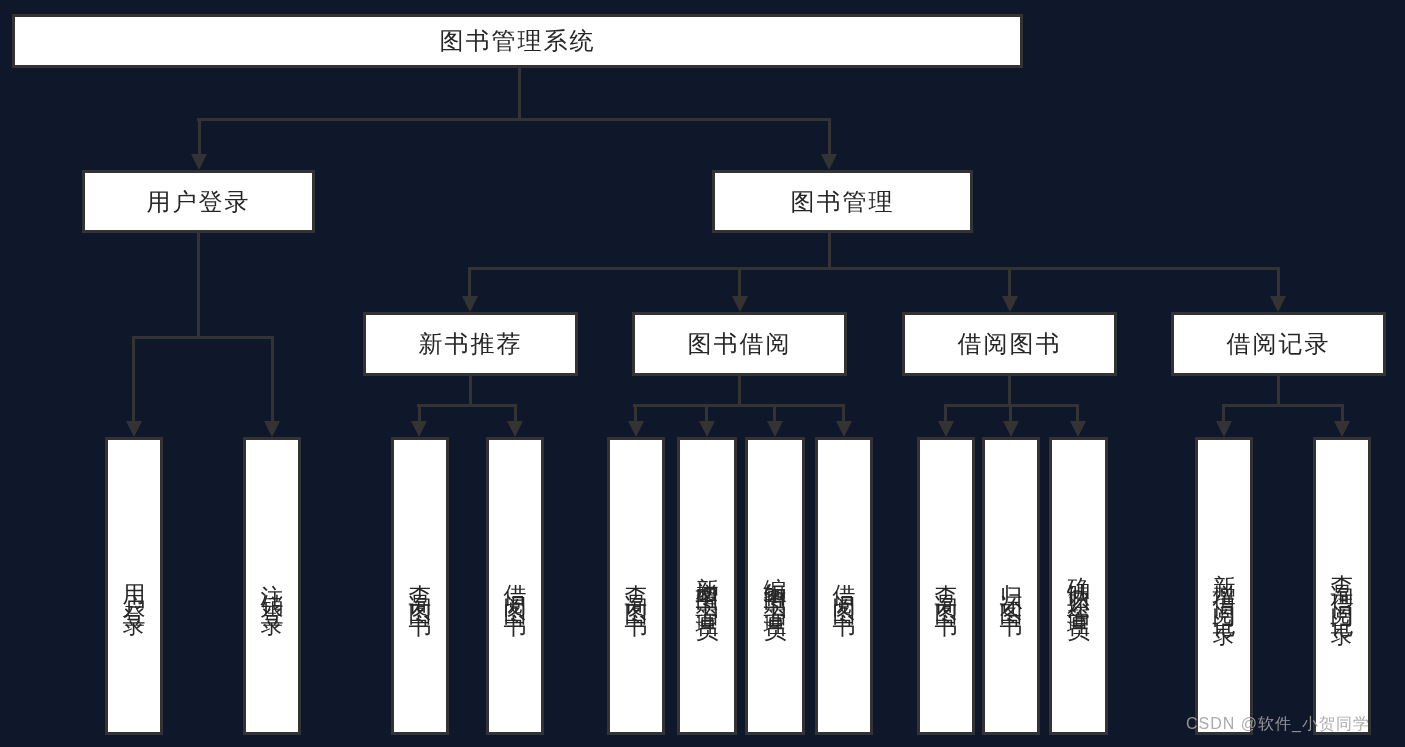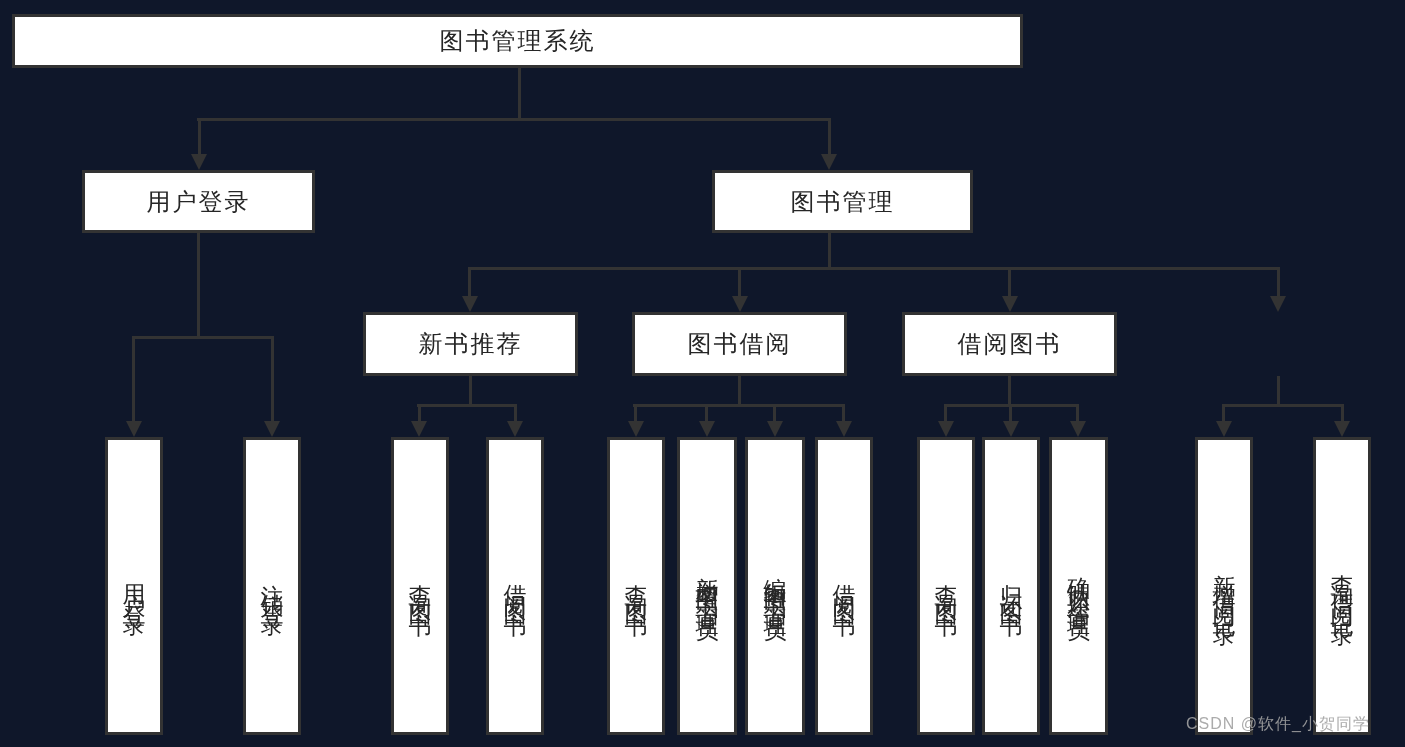--- a/index.html
+++ b/index.html
@@ -108,20 +108,23 @@
 
   <div class="box" style="left:363px;top:312px;width:215px;height:64px;">
     <span class="hlabel">新书推荐</span>
   </div>
   <div class="box" style="left:632px;top:312px;width:215px;height:64px;">
     <span class="hlabel">图书借阅</span>
   </div>
   <div class="box" style="left:902px;top:312px;width:215px;height:64px;">
     <span class="hlabel">借阅图书</span>
   </div>
+  <div class="box" style="left:1171px;top:312px;width:215px;height:64px;">
+    <span class="hlabel">借阅记录</span>
+  </div>
 
   <div class="box" style="left:105px;top:437px;width:58px;height:298px;">
     <span class="vlabel">用户登录</span>
   </div>
   <div class="box" style="left:243px;top:437px;width:58px;height:298px;">
     <span class="vlabel">注销登录</span>
   </div>
 
   <div class="box" style="left:391px;top:437px;width:58px;height:298px;">
     <span class="vlabel">查询图书</span>

